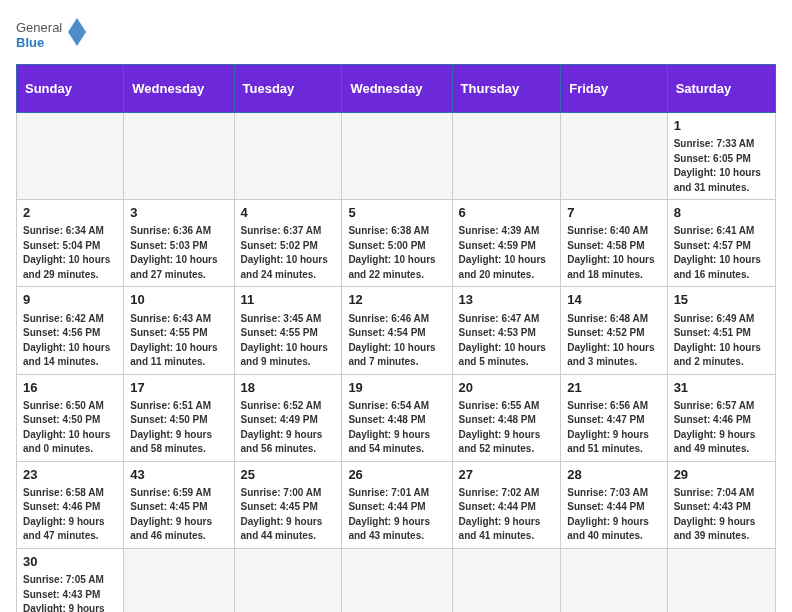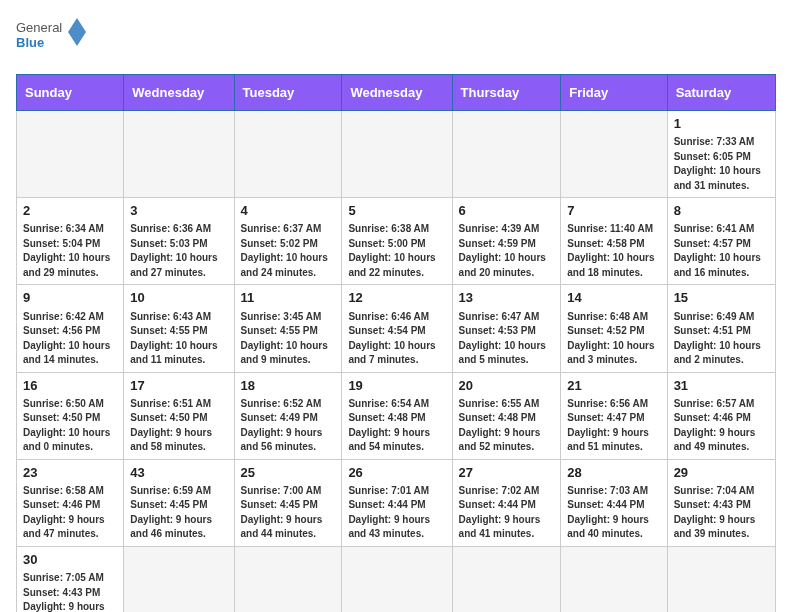--- a/index.html
+++ b/index.html
@@ -7,21 +7,21 @@
       font-family: Arial, sans-serif;
       background: #fff;
       width: 792px;
       min-height: 612px;
       padding: 16px;
     }
     .header-area {
       display: flex;
       justify-content: space-between;
       align-items: flex-start;
-      margin-bottom: 22px;
+      margin-bottom: 12px;
     }
     .logo {
       display: flex;
       align-items: center;
       gap: 4px;
     }
     .title-area {
       text-align: right;
     }
     .month-title {
@@ -33,24 +33,24 @@
     .location-subtitle {
       font-size: 14px;
       color: #555;
     }
     .calendar-table {
       width: 100%;
       border-collapse: collapse;
       border: 1px solid #ccc;
     }
     .calendar-table th {
-      background-color: #8b5cf6;
+      background-color: #6d28d9;
       color: #fff;
       text-align: left;
-      padding: 10px 8px;
+      padding: 16px 8px;
       font-size: 13px;
       font-weight: bold;
       border: 1px solid #2e6aad;
     }
     .calendar-table td {
       border: 1px solid #ccc;
       vertical-align: top;
       padding: 4px 6px;
       width: 113px;
       min-height: 70px;
@@ -149,21 +149,21 @@
 Daylight: 10 hours and 22 minutes.</div>
         </td>
         <td>
           <span class="day-number">6</span>
           <div class="day-info">Sunrise: 4:39 AM
 Sunset: 4:59 PM
 Daylight: 10 hours and 20 minutes.</div>
         </td>
         <td>
           <span class="day-number">7</span>
-          <div class="day-info">Sunrise: 11:40 AM
+          <div class="day-info">Sunrise: 6:40 AM
 Sunset: 4:58 PM
 Daylight: 10 hours and 18 minutes.</div>
         </td>
         <td>
           <span class="day-number">8</span>
           <div class="day-info">Sunrise: 6:41 AM
 Sunset: 4:57 PM
 Daylight: 10 hours and 16 minutes.</div>
         </td>
       </tr>

